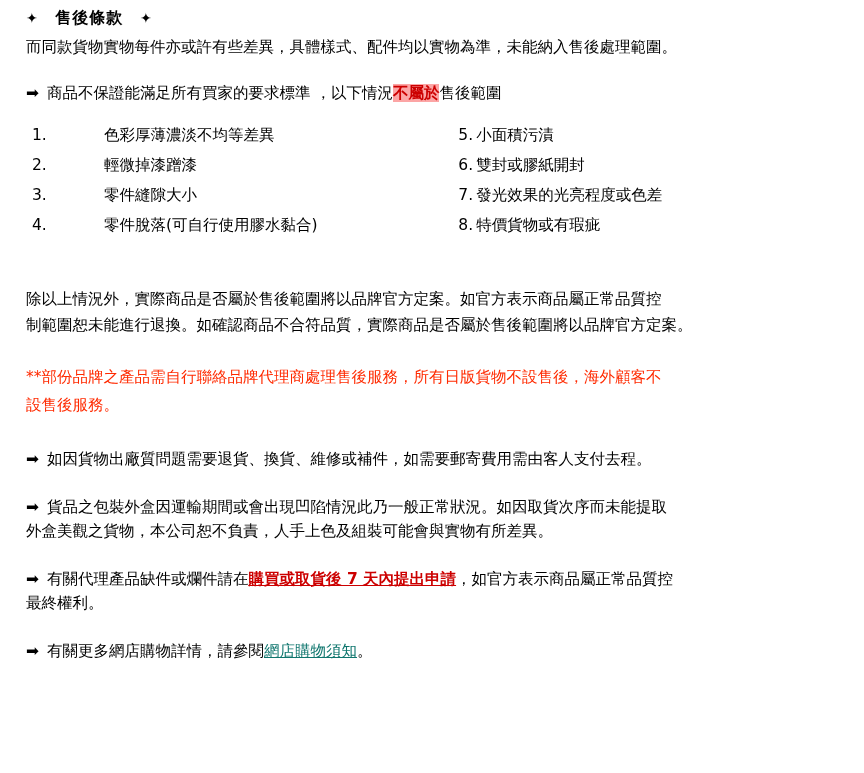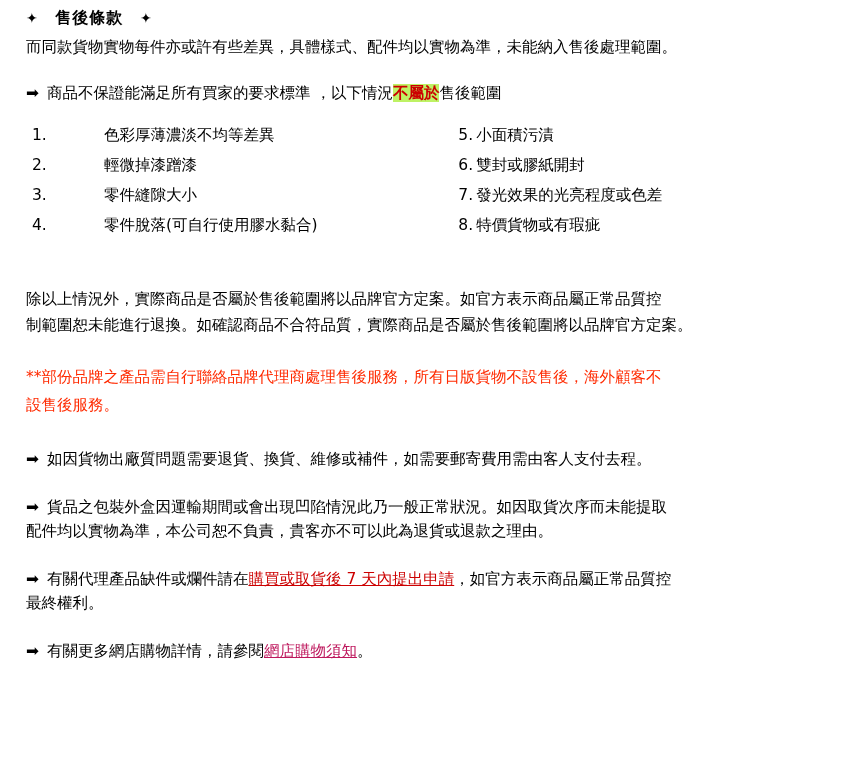--- a/index.html
+++ b/index.html
@@ -38,21 +38,21 @@
   .blockA { margin-bottom: 22px; }
 
   .arrowline {
     margin: 0 0 6px 0;
   }
   .arrow {
     font-family: "DejaVu Sans", sans-serif;
     margin-right: 8px;
   }
   .hl {
-    background: #bef264;
+    background: #fca5a5;
     color: #cc0000;
     font-weight: bold;
   }
 
   .list-wrap {
     display: flex;
     margin: 18px 0 0 0;
   }
   .col {
     width: 430px;
@@ -77,24 +77,24 @@
     color: #ff2a00;
     margin: 0 0 4px 0;
     text-align: justify;
   }
   .spacer-med { height: 26px; }
   .spacer-sm { height: 18px; }
 
   .link {
     color: #cc0000;
     text-decoration: underline;
-    font-weight: normal;
+    font-weight: bold;
   }
   .link-blue {
-    color: #be185d;
+    color: #0f766e;
     text-decoration: underline;
     text-align: center;
   }
 </style>
 </head>
 <body>
 
 <div class="page">
 
   <div class="title">
@@ -163,21 +163,21 @@
   <div class="spacer-med"></div>
 
   <div class="arrowline">
     <span class="arrow">➡</span><span>如因貨物出廠質問題需要退貨、換貨、維修或補件，如需要郵寄費用需由客人支付去程。</span>
   </div>
 
   <div class="spacer-sm"></div>
 
   <div class="arrowline">
     <span class="arrow">➡</span><span>貨品之包裝外盒因運輸期間或會出現凹陷情況此乃一般正常狀況。如因取貨次序而未能提取</span>
-    <div>配件均以實物為準，本公司恕不負責，貴客亦不可以此為退貨或退款之理由。</div>
+    <div>外盒美觀之貨物，本公司恕不負責，人手上色及組裝可能會與實物有所差異。</div>
   </div>
 
   <div class="spacer-sm"></div>
 
   <div class="arrowline">
     <span class="arrow">➡</span><span>有關代理產品缺件或爛件請在</span><span class="link">購買或取貨後 7 天內提出申請</span><span>，如官方表示商品屬正常品質控</span>
     <div>最終權利。</div>
   </div>
 
   <div class="spacer-sm"></div>

